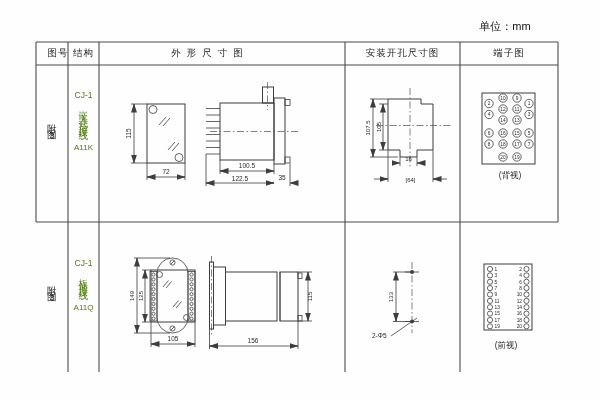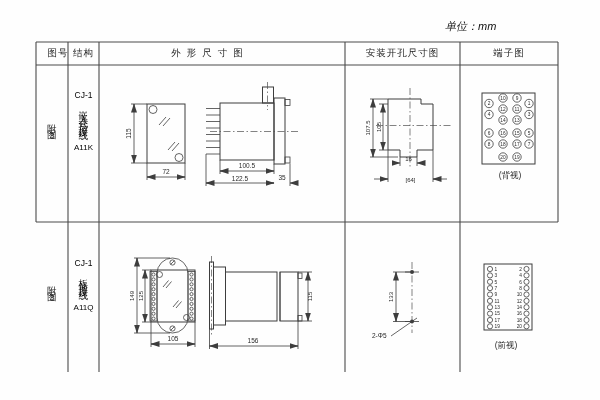--- a/index.html
+++ b/index.html
@@ -4,25 +4,25 @@
 <style>
   html,body{margin:0;padding:0;background:#fff;}
   .page{position:relative;width:600px;height:400px;background:#fefefe;
         font-family:"Liberation Sans",sans-serif;color:#222;overflow:hidden;}
   .page svg{position:absolute;left:0;top:0;}
   .txt{position:absolute;line-height:1;}
   .hdr{top:47px;height:12px;line-height:12px;text-align:center;font-size:9.5px;color:#1d1d1d;}
   .vtext{writing-mode:vertical-lr;text-orientation:upright;}
   .figcell{display:flex;justify-content:center;}
   .figcell .vtext{font-size:9.5px;letter-spacing:7px;color:#1d1d1d;}
-  .structcell{display:flex;flex-direction:column;align-items:center;color:#000000;}
+  .structcell{display:flex;flex-direction:column;align-items:center;color:#4d7c0f;}
   .structcell .model{font-size:8.5px;margin-bottom:3px;}
   .structcell .vtext{font-size:9.5px;letter-spacing:4px;}
   .structcell .code{font-size:8px;margin-top:17px;}
-  .unit{font-size:11px;color:#111;text-align:left;font-style:italic;}
+  .unit{font-size:11px;color:#111;text-align:center;}
   svg text{font-family:"Liberation Sans",sans-serif;fill:#2a2a2a;}
   .dim{font-size:6.5px;}
   .dims{font-size:6px;}
   .tnum{font-size:4.8px;}
   .vlabel{font-size:8.5px;}
   .ln{stroke:#3d3d3d;stroke-width:1;fill:none;}
   .thin{stroke:#3d3d3d;stroke-width:0.8;fill:none;}
   .grid{stroke:#4a4a4a;stroke-width:1.1;fill:none;}
   .cl{stroke:#4d4d4d;stroke-width:0.7;fill:none;stroke-dasharray:7 2.5 1.5 2.5;}
 </style>

